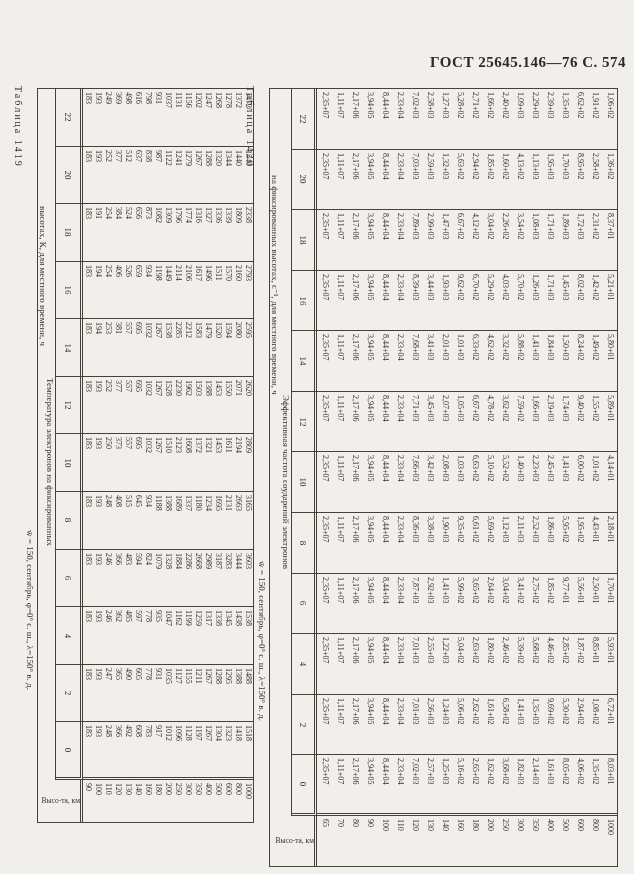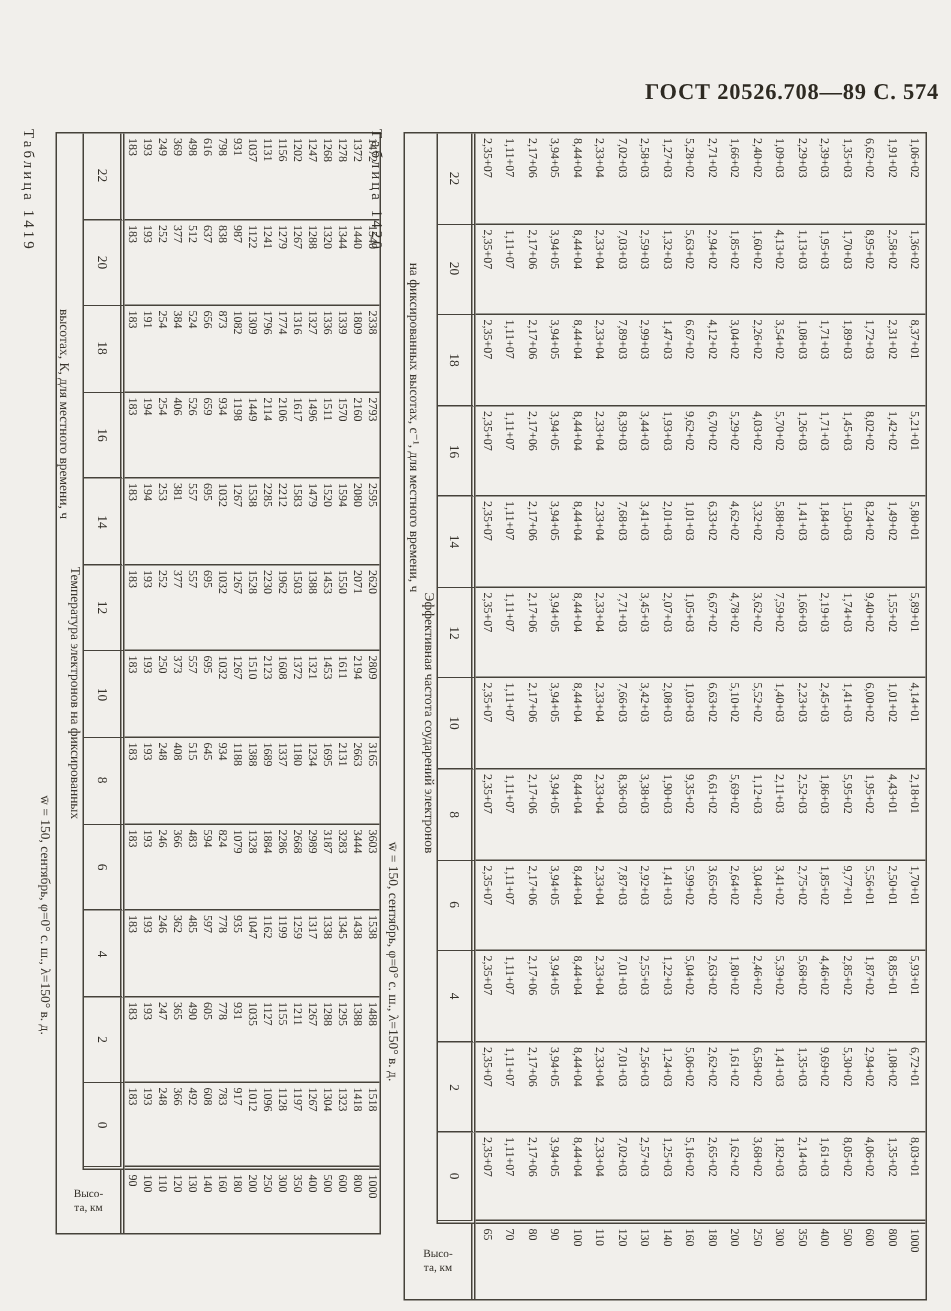--- a/index.html
+++ b/index.html
@@ -69,29 +69,29 @@
   .band.last{border-bottom:3px double #46423a;}
   .dcell{position:relative;}
   .dcell span{
     position:absolute;top:3px;left:50%;transform:translateX(-50%);
     writing-mode:vertical-rl;text-orientation:sideways;
     font-size:8px;line-height:1;color:#35312a;white-space:nowrap;
   }
   .corner{
     grid-column:1/3;grid-row:13;
     border-right:3px double #46423a;
-    display:flex;flex-direction:column;justify-content:center;align-items:center;
+    display:flex;flex-direction:row;justify-content:flex-end;align-items:center;
     font-size:7.5px;line-height:1.15;color:#35312a;
   }
   .heights-row{grid-column:3;grid-row:13;display:grid;}
 </style>
 </head>
 <body>
 
-<div class="gost-header">ГОСТ 20526.708—89 С. 574</div>
+<div class="gost-header">ГОСТ 25645.146—76 С. 574</div>
 
 <section class="tblock" id="tb0">
   <div class="cap-col">
     <span class="vtext caption">Таблица 1419</span>
   </div>
   <div class="sub-col">
     <span class="vtext subtitle">w̄ = 150, сентябрь, φ=0° с. ш., λ=150° в. д.</span>
   </div>
   <div class="frame">
     <div class="title-cell">

